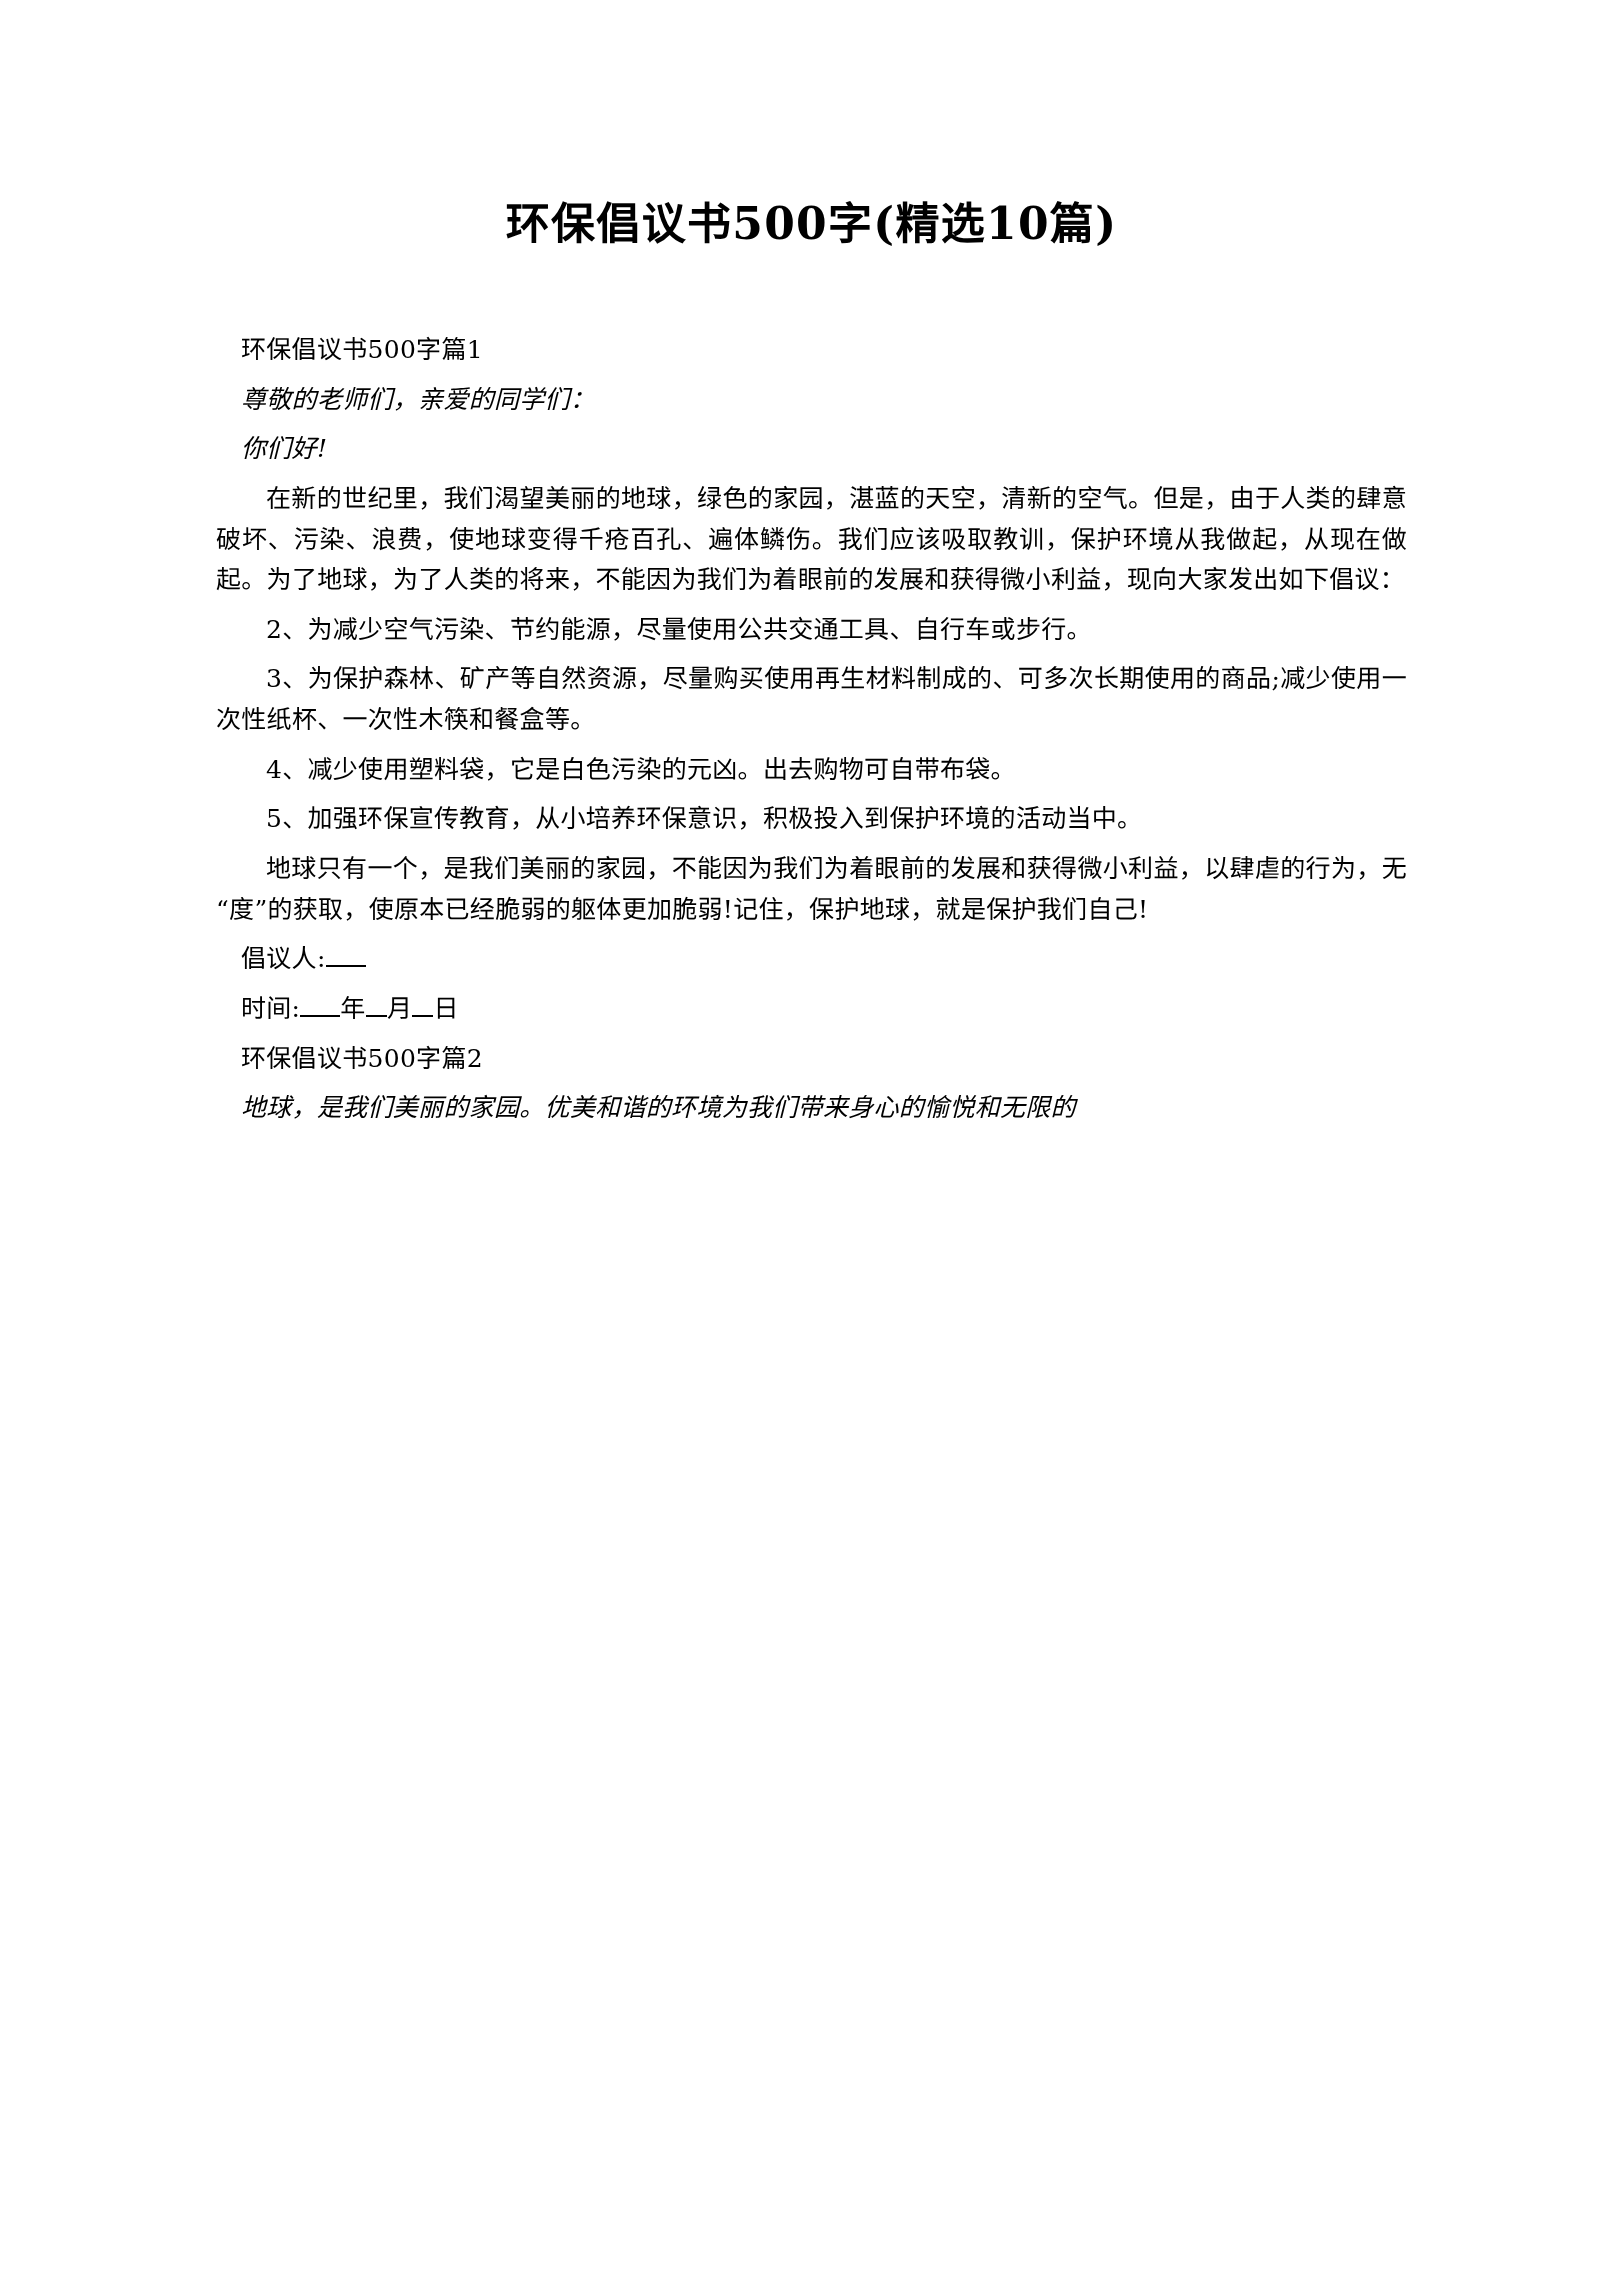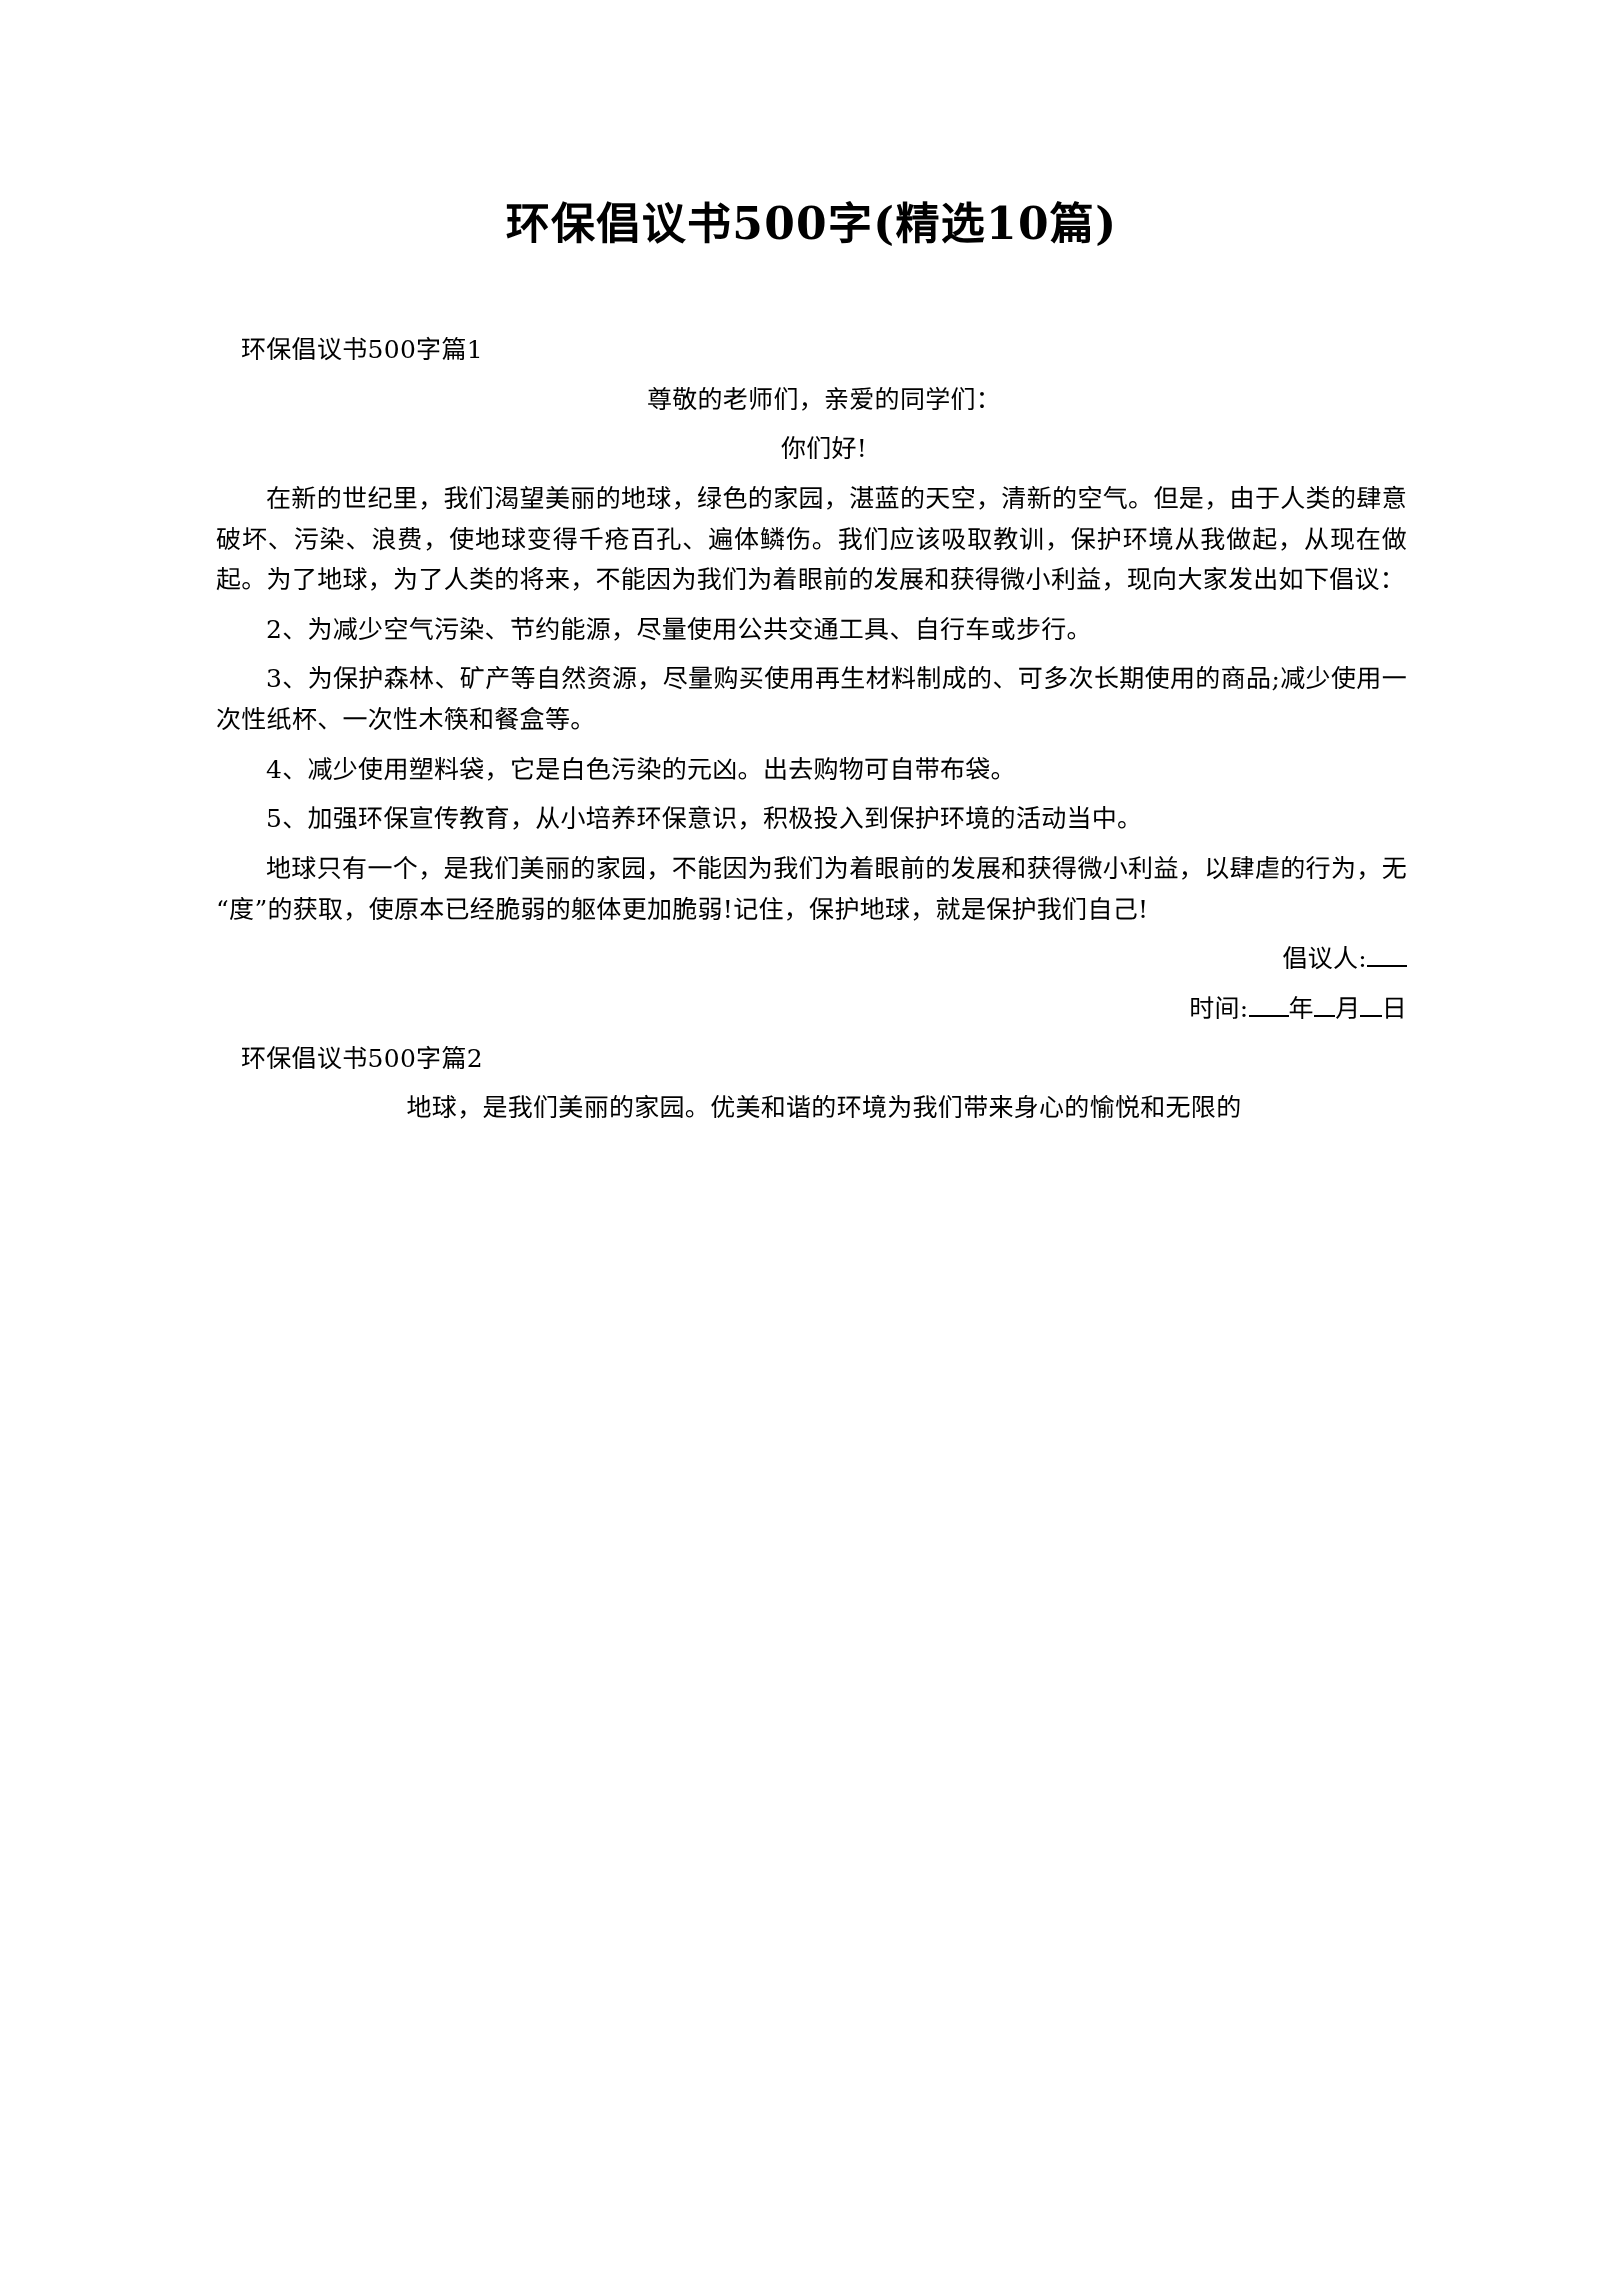--- a/index.html
+++ b/index.html
@@ -35,31 +35,32 @@
     letter-spacing: 0.3px;
   }
   p.para {
     margin: 0 0 9.2px 0;
     text-indent: 2em;
     text-align: justify;
   }
   p.flush {
     margin: 0 0 9.2px 0;
     text-indent: 1em;
-    text-align: center;
+    text-align: left;
+    font-style: italic;
   }
   p.heading-line {
     margin: 0 0 9.2px 0;
     text-indent: 1em;
     text-align: left;
   }
   p.sign {
     margin: 0 0 9.2px 0;
     text-indent: 1em;
-    text-align: right;
+    text-align: left;
   }
   .blank-short {
     display: inline-block;
     border-bottom: 2px solid #000;
     width: 1.6em;
     vertical-align: baseline;
   }
   .blank-tiny {
     display: inline-block;
     border-bottom: 2px solid #000;

